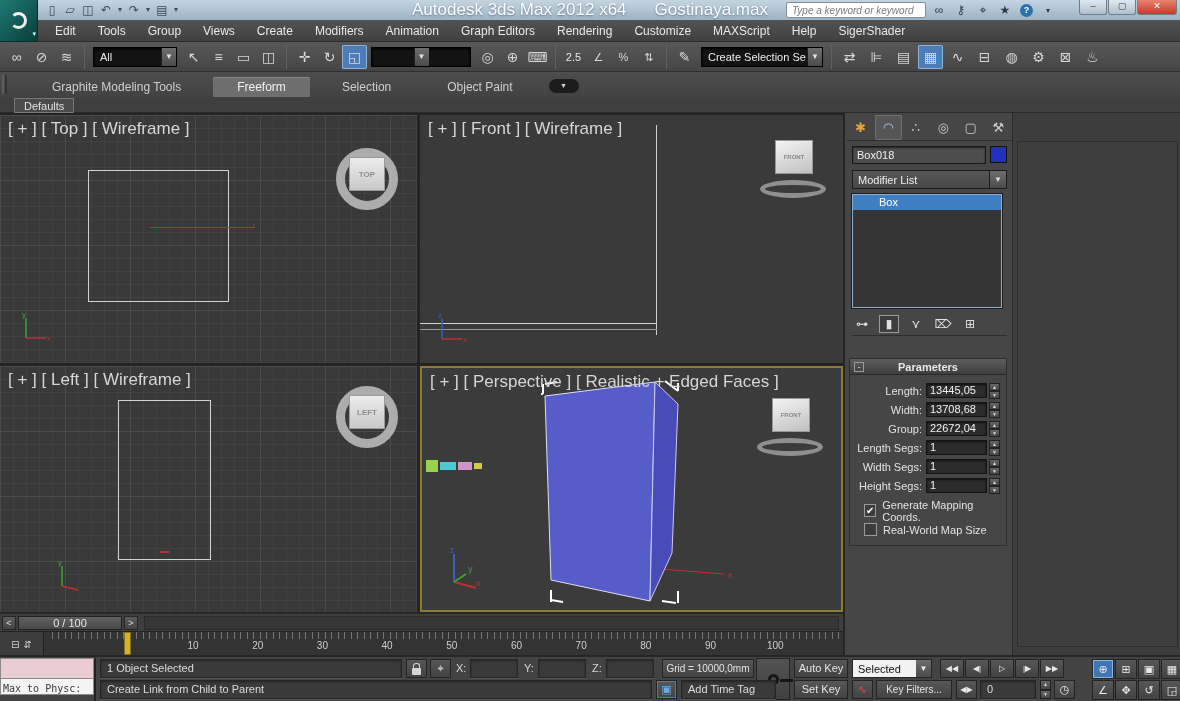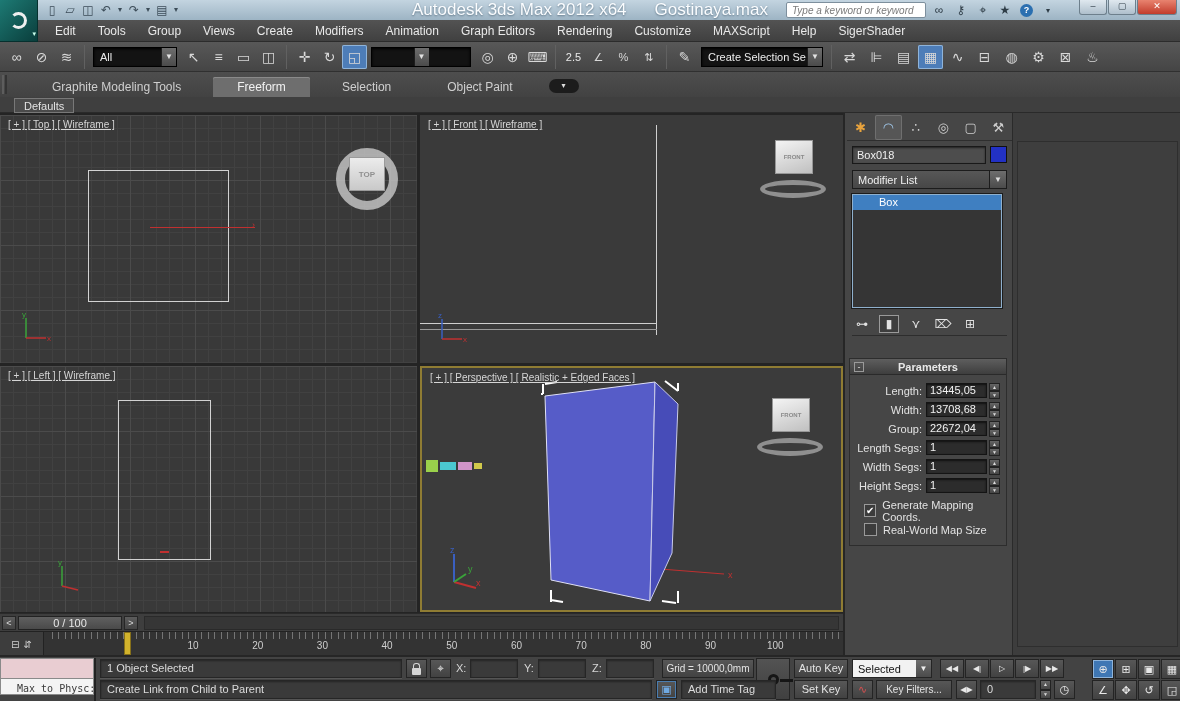--- a/index.html
+++ b/index.html
@@ -51,21 +51,21 @@
 
   
   .viewport-bg{left:0;top:113px;width:843px;height:500px;background:#242424;}
   .vp{position:absolute;overflow:hidden;background:#393939;}
   .vp-grid{background-color:#393939;background-image:
     linear-gradient(to right,#4b4b4b 1px,transparent 1px),
     linear-gradient(to bottom,#4b4b4b 1px,transparent 1px),
     linear-gradient(to right,#414141 1px,transparent 1px),
     linear-gradient(to bottom,#414141 1px,transparent 1px);
     background-size:65px 65px,65px 65px,13px 13px,13px 13px;}
-  .vp-label{position:absolute;left:8px;top:4px;color:#d6d6d6;font-size:10px;z-index:5;text-decoration:underline;}
+  .vp-label{position:absolute;left:8px;top:4px;color:#d6d6d6;font-size:17px;z-index:5;}
   .wire-rect{position:absolute;border:1px solid #d2d2d2;}
   .vc-ring{position:absolute;width:62px;height:62px;border:9px solid rgba(205,205,205,.78);border-radius:50%;display:flex;justify-content:center;}
   .vc-face{width:36px;height:34px;background:linear-gradient(#ececec,#c9c9c9);border:1px solid #9a9a9a;color:#8f8f8f;font-size:8px;font-weight:bold;display:flex;align-items:center;justify-content:center;}
   .vc-cube-wrap{position:absolute;width:70px;height:62px;}
   .vc-ellipse{position:absolute;left:0;bottom:2px;width:66px;height:18px;border:5px solid rgba(200,200,200,.6);border-radius:50%;}
   .vc-cube{position:absolute;left:15px;top:2px;width:38px;height:34px;background:linear-gradient(160deg,#f4f4f4,#c0c0c0);border:1px solid #979797;color:#8a8a8a;font-size:6px;font-weight:bold;display:flex;align-items:center;justify-content:center;}
   .vp-persp{border:2px solid #8f7c33;background:#3b3b3b;}
 
   
   .cmd-panel{left:843px;top:113px;width:169px;height:542px;background:#464646;border-left:2px solid #262626;}
@@ -109,21 +109,21 @@
     background-image:repeating-linear-gradient(to right,#757575 0 1px,transparent 1px 6.5px);
     background-size:100% 7px;background-repeat:no-repeat;background-position:8px 0;}
   .ruler-nums{position:absolute;left:0;top:8px;display:flex;padding-left:52px;}
   .ruler-nums span{width:64.7px;text-align:center;color:#cfcfcf;font-size:10px;}
   .playhead{position:absolute;left:124px;top:0;width:7px;height:23px;background:#d2b32c;border:1px solid #86701a;}
 
   
   .statusbar{left:0;top:655px;width:1180px;height:46px;background:#434343;border-top:2px solid #262626;}
   .listener{position:absolute;left:0;top:1px;width:96px;height:44px;border-right:2px solid #222;}
   .listener-pink{height:21px;background:#e9cdd2;border:1px solid #8a8a8a;}
-  .listener-white{height:16px;background:#f4f4f4;border:1px solid #8a8a8a;border-top:none;color:#3a3a3a;font-family:"DejaVu Sans Mono",monospace;font-size:10px;line-height:20px;padding-left:16px;white-space:nowrap;}
+  .listener-white{height:16px;background:#f4f4f4;border:1px solid #8a8a8a;border-top:none;color:#3a3a3a;font-family:"DejaVu Sans Mono",monospace;font-size:10px;line-height:20px;padding-left:2px;white-space:nowrap;}
   .sunken{background:#3a3a3a;border:1px solid #262626;box-shadow:inset 0 1px 2px #252525,0 1px 0 #555;color:#dcdcdc;}
   .sb-field{position:absolute;height:19px;line-height:17px;padding:0 6px;}
   .sb-label{position:absolute;color:#d6d6d6;line-height:19px;}
   .sb-btn{position:absolute;height:19px;line-height:17px;text-align:center;background:linear-gradient(#575757,#424242);border:1px solid #242424;color:#e4e4e4;}
   .sb-icon{position:absolute;width:21px;height:19px;line-height:17px;text-align:center;background:linear-gradient(#575757,#424242);border:1px solid #242424;color:#e8e8e8;font-size:11px;}
   .lock-body{display:inline-block;width:9px;height:7px;background:#d6d6d6;border-radius:1px;position:relative;top:3px;}
   .lock-body::before{content:'';position:absolute;left:1px;top:-5px;width:5px;height:5px;border:1.5px solid #d6d6d6;border-bottom:none;border-radius:3px 3px 0 0;}
   .white-dd{position:absolute;height:19px;background:#f2f2f2;border:1px solid #242424;color:#111;display:flex;align-items:center;}
   .white-dd .lbl{flex:1;padding:0 5px;}
   .white-dd .arrow{width:15px;height:17px;background:linear-gradient(#6e6e6e,#4b4b4b);color:#eee;text-align:center;font-size:8px;line-height:17px;}
@@ -314,20 +314,23 @@
 
     <div class="vp vp-grid" style="left:0;top:253px;width:417px;height:246px;">
       <span class="vp-label">[ + ] [ Left ] [ Wireframe ]</span>
       <div class="wire-rect" style="left:118px;top:34px;width:93px;height:160px;"></div>
       <div style="position:absolute;left:160px;top:185px;width:9px;height:2px;background:#c03030;"></div>
       <svg width="34" height="34" style="position:absolute;left:52px;top:192px;">
         <line x1="10" y1="28" x2="10" y2="8" stroke="#3aa33a" stroke-width="1.5"></line>
         <line x1="10" y1="28" x2="26" y2="32" stroke="#c03030" stroke-width="1.5"></line>
         <text x="6" y="7" fill="#3aa33a" font-size="8">y</text>
       </svg>
+      <div class="vc-ring" style="left:336px;top:20px;">
+        <span class="vc-face">LEFT</span>
+      </div>
     </div>
 
     <div class="vp vp-persp" style="left:420px;top:253px;width:423px;height:246px;">
       <span class="vp-label">[ + ] [ Perspective ] [ Realistic + Edged Faces ]</span>
       <svg width="419" height="242" style="position:absolute;left:0;top:0;">
         <line x1="201" y1="92" x2="200" y2="198" stroke="#8a8a8a" stroke-width="1"></line>
         <line x1="200" y1="198" x2="230" y2="166" stroke="#8a8a8a" stroke-width="1"></line>
         <line x1="200" y1="198" x2="302" y2="206" stroke="#c03030" stroke-width="1"></line>
         <text x="306" y="210" fill="#c03030" font-size="9">x</text>
         <g>

